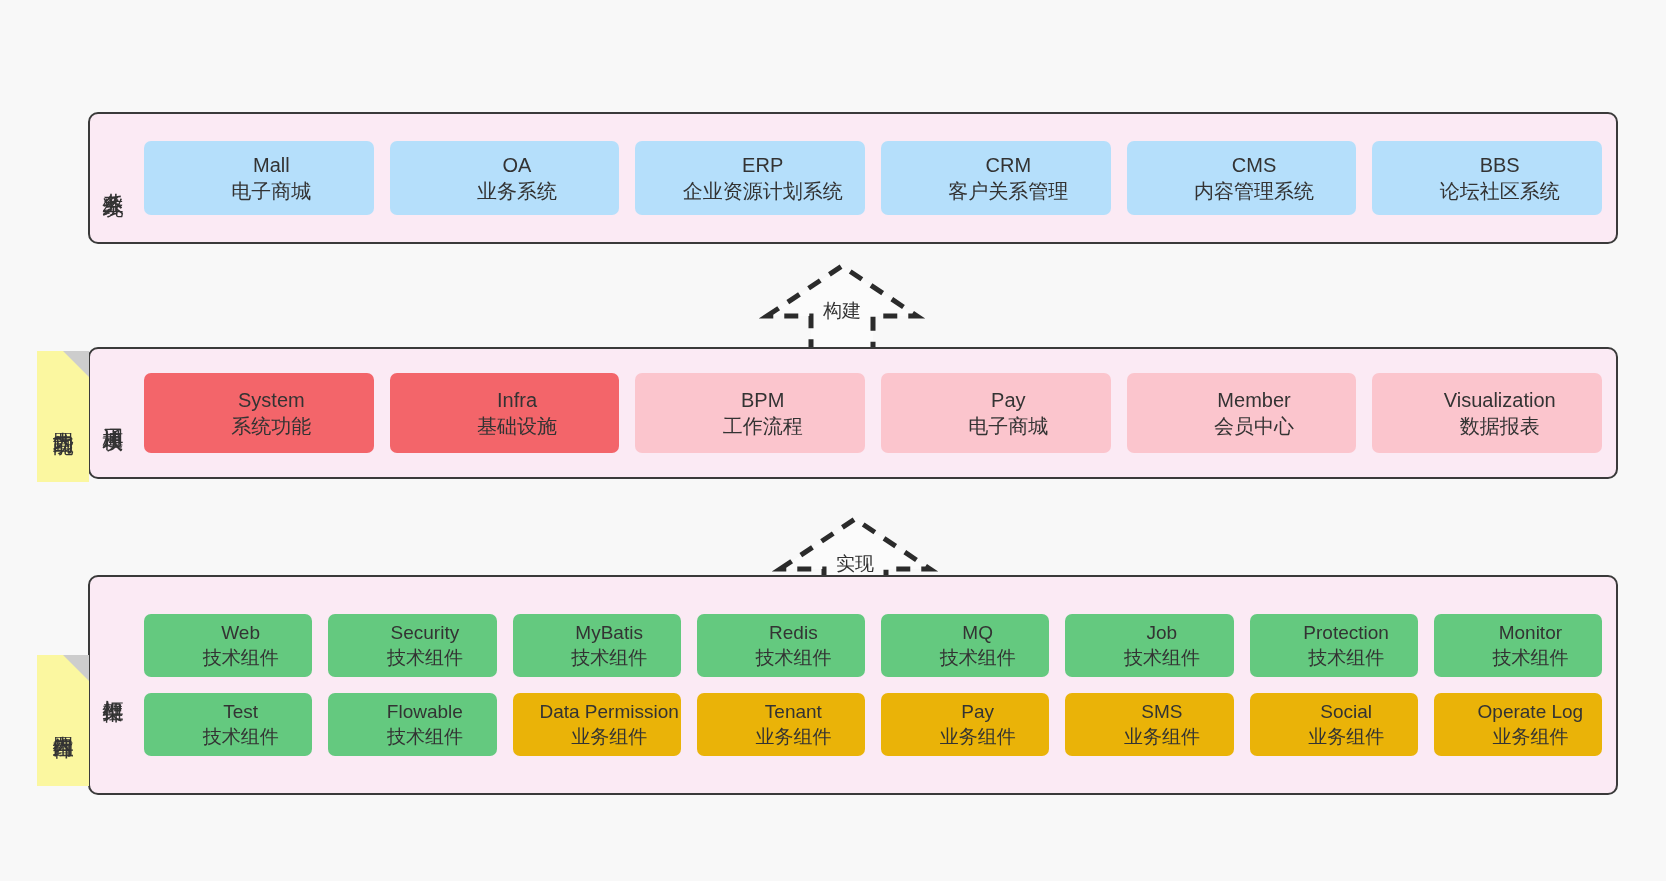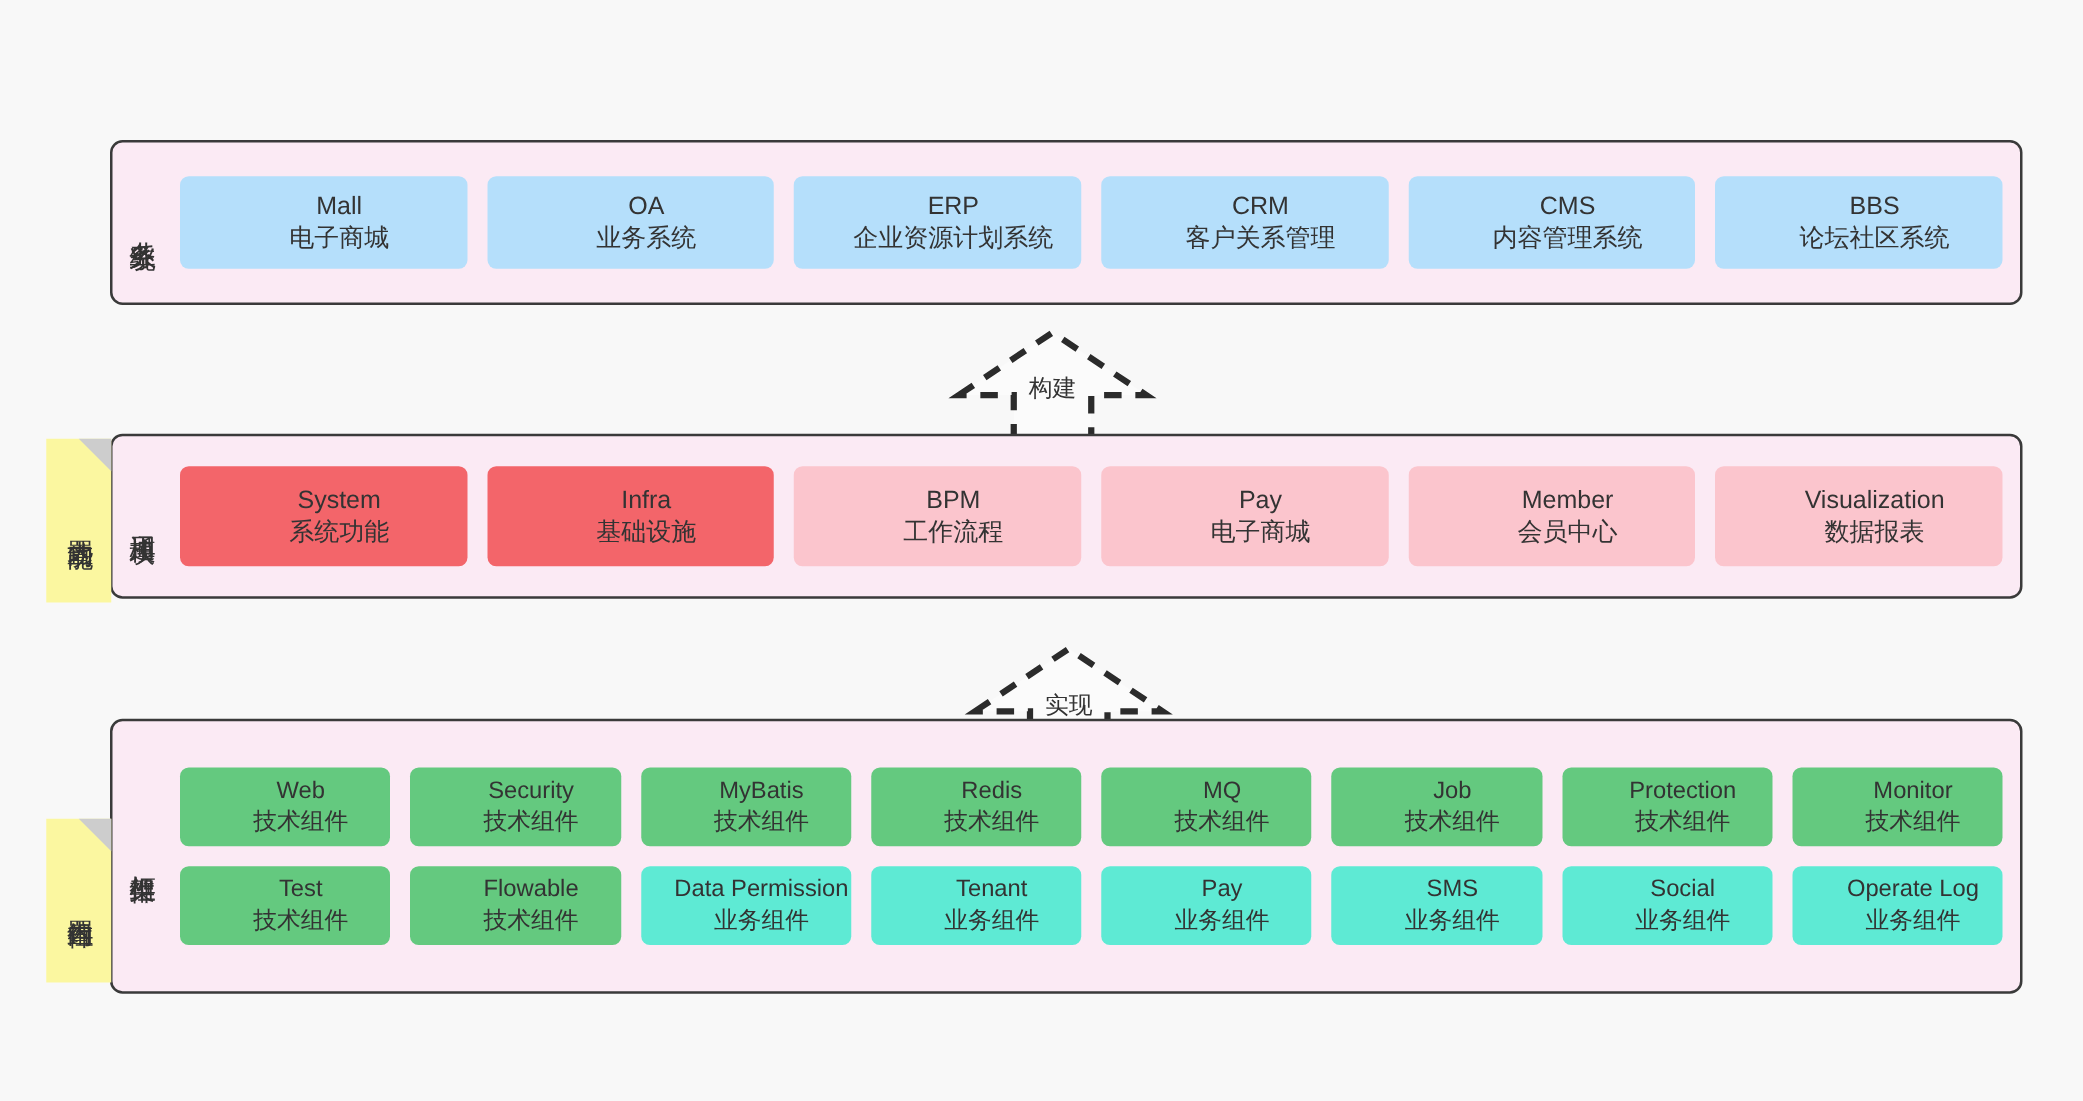--- a/index.html
+++ b/index.html
@@ -74,21 +74,21 @@
     user-select: none;
     padding-left: 25px;
   }
   .card .nm { display: block; }
   .card .sub { display: block; }
 
   .c-blue       { background: #b5dffb; }
   .c-red        { background: #f3656a; }
   .c-pink       { background: #fbc5cd; }
   .c-green      { background: #64c97f; }
-  .c-lightgreen { background: #5eead4; }
+  .c-lightgreen { background: #eab308; }
 
   
   #layer-business {
     left: 88px;  top: 112px;  width: 1530px; height: 132px;
   }
   #layer-business .card { height: 74px; }
 
   
   #layer-modules {
     left: 88px;  top: 347px;  width: 1530px; height: 132px;

